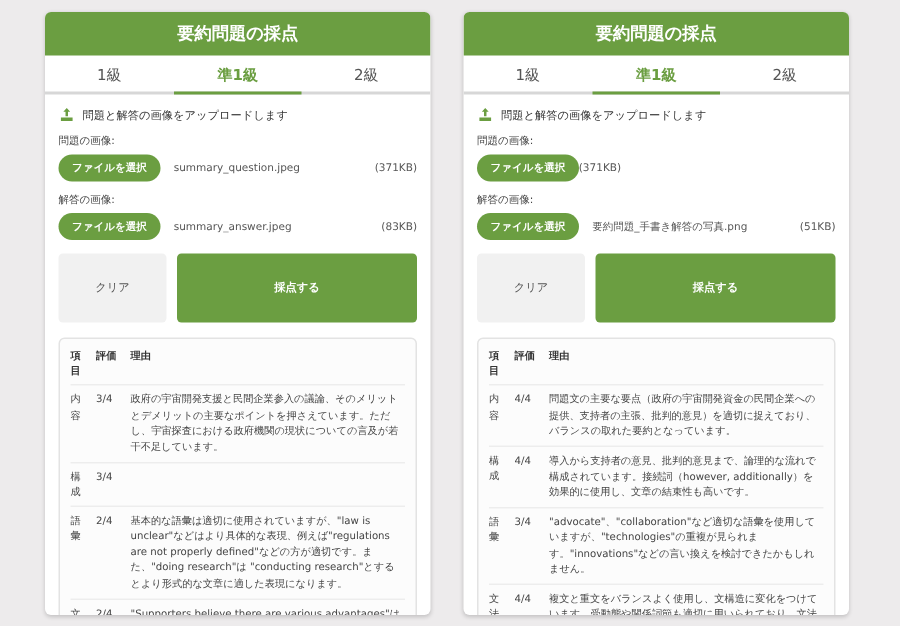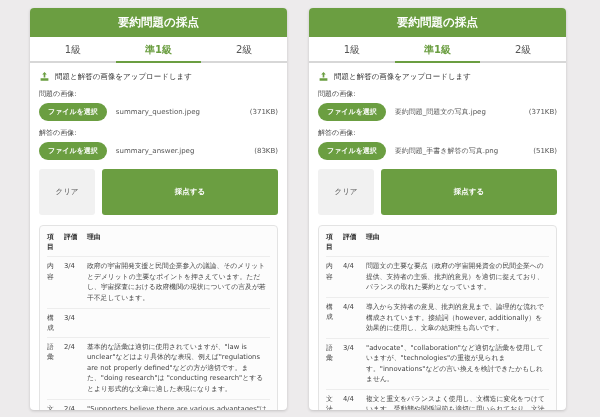--- a/index.html
+++ b/index.html
@@ -36,21 +36,21 @@
   .file-row { display:flex; align-items:center; }
   .file-btn {
     background:#6b9e41; color:#fff; font-size:7px; font-weight:bold;
     padding:4px 9px; border-radius:11px; border:none; white-space:nowrap; cursor:pointer;
   }
   .file-name { flex:1; font-size:7px; color:#555; margin-left:9px; overflow:hidden; white-space:nowrap; }
   .file-size { font-size:7px; color:#555; }
   .btn-row { display:flex; gap:7px; margin-top:9px; }
   .btn-clear {
     background:#f1f1f1; color:#555; font-size:7.5px; border:none;
-    width:56px; padding:5px 0; text-align:center; border-radius:3px; cursor:pointer;
+    width:72px; padding:5px 0; text-align:center; border-radius:3px; cursor:pointer;
   }
   .btn-grade {
     flex:1; background:#6b9e41; color:#fff; font-size:7.5px; font-weight:bold;
     border:none; padding:18px 0; text-align:center; border-radius:3px; cursor:pointer;
   }
   .table-card {
     margin-top:10px; border:1px solid #e3e3e3; border-radius:4px;
     background:#fcfcfc; padding:2px 7px;
   }
   .t-row { display:flex; padding:4px 0; border-bottom:1px solid #ededed; }
@@ -133,21 +133,20 @@
   <div class="content">
     <div class="upload-note">
       <svg viewBox="0 0 24 24" width="11" height="11">
           <path fill="#6b9e41" d="M12 2l5 5.5h-3.2V14h-3.6V7.5H7L12 2zM3.5 16h17v5h-17z"></path>
         </svg>
       <span>問題と解答の画像をアップロードします</span>
     </div>
     <div class="field-label">問題の画像:</div>
     <div class="file-row">
       <button class="file-btn">ファイルを選択</button>
-      <span class="file-name">要約問題_問題文の写真.jpeg</span>
       <span class="file-size">(371KB)</span>
     </div>
     <div class="field-label">解答の画像:</div>
     <div class="file-row">
       <button class="file-btn">ファイルを選択</button>
       <span class="file-name">要約問題_手書き解答の写真.png</span>
       <span class="file-size">(51KB)</span>
     </div>
     <div class="btn-row">
       <button class="btn-clear">クリア</button>

